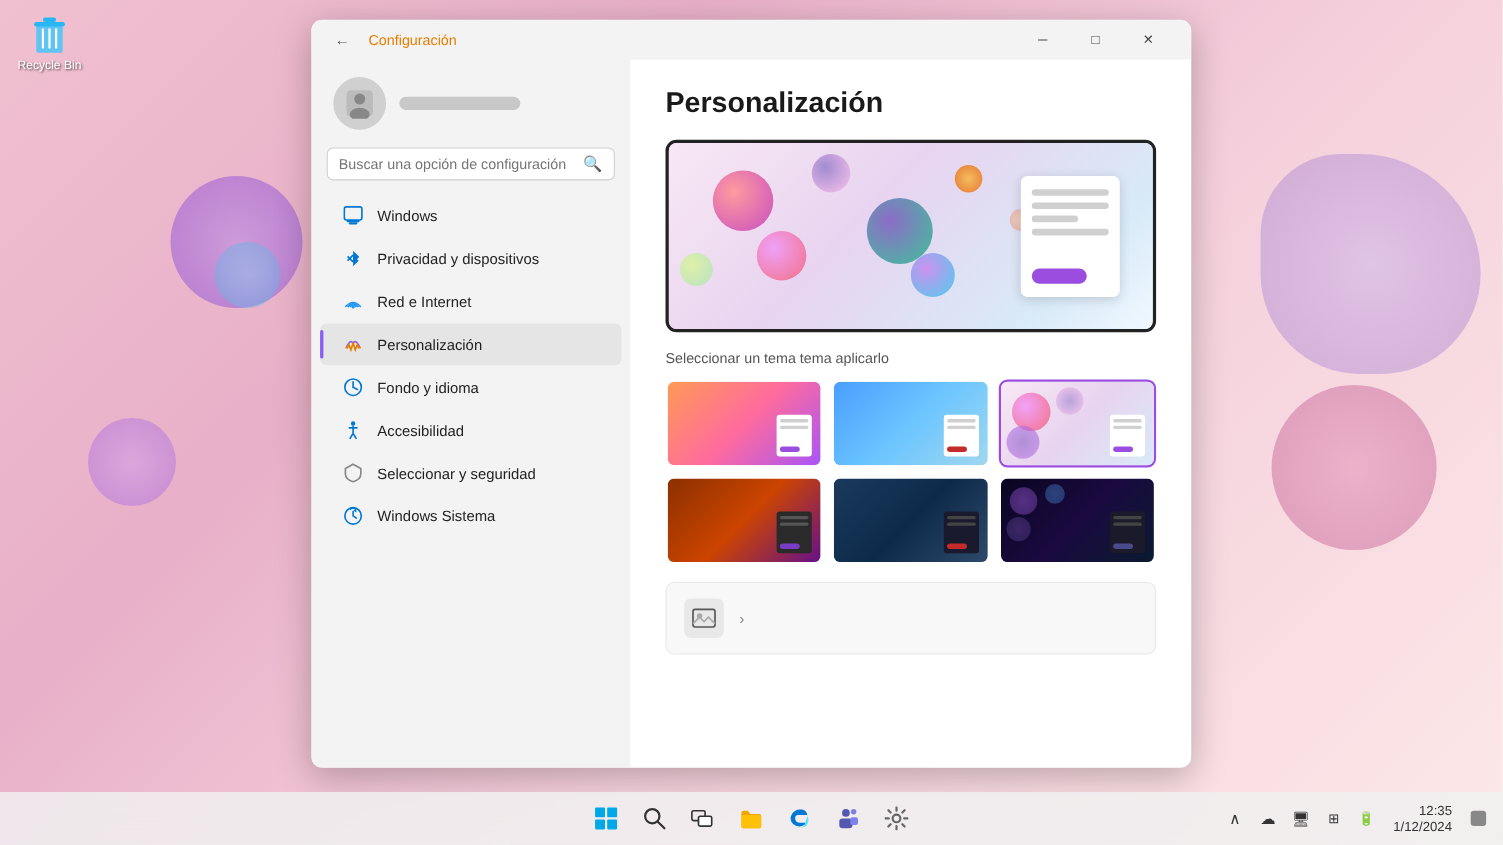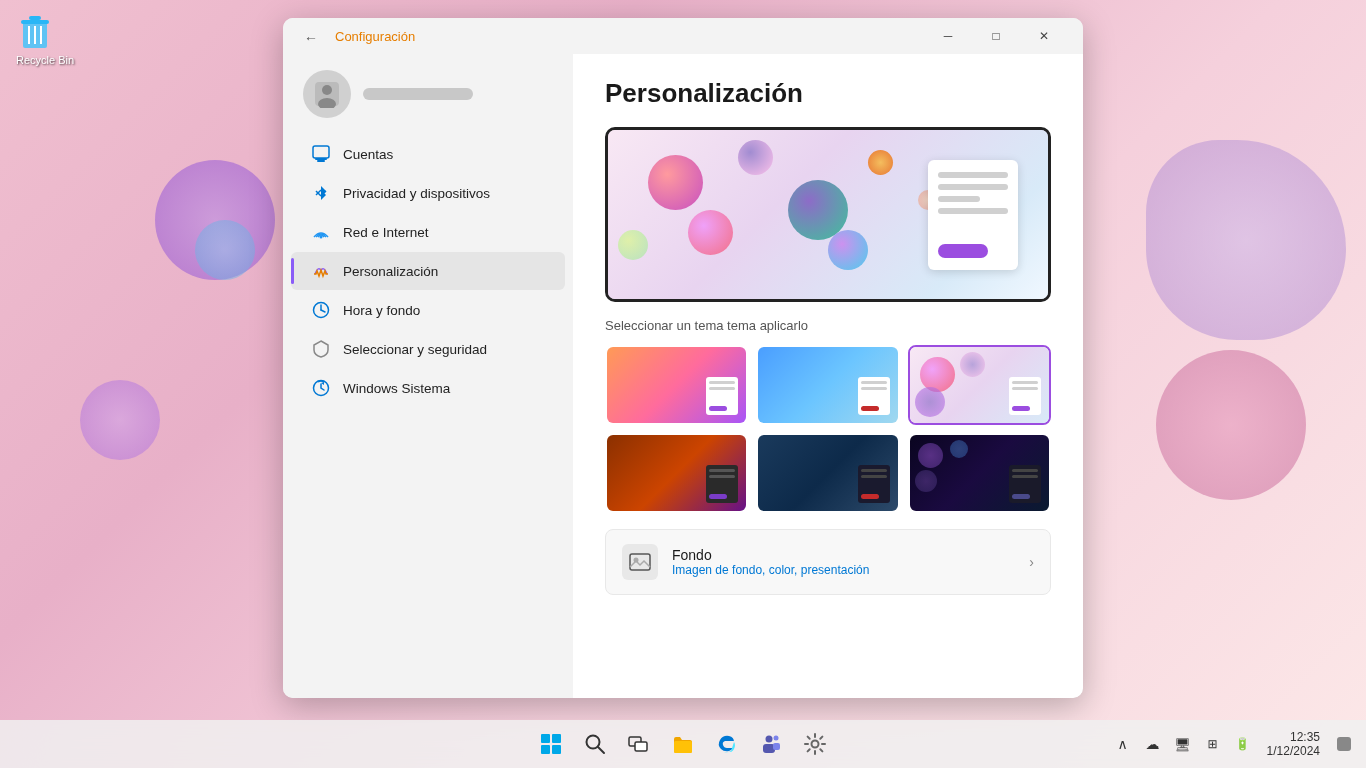--- a/index.html
+++ b/index.html
@@ -19,20 +19,21 @@
       pointer-events: none;
     }
 
     
     .recycle-bin {
       position: absolute;
       top: 10px;
       left: 15px;
       display: flex;
       flex-direction: column;
+      align-items: center;
       color: white;
       font-size: 11px;
       text-shadow: 1px 1px 2px rgba(0,0,0,0.5);
       cursor: pointer;
       width: 60px;
     }
     .recycle-bin-icon {
       width: 40px;
       height: 40px;
       margin-bottom: 4px;
@@ -476,32 +477,36 @@
             <rect x="2" y="2" width="24" height="24" rx="4" fill="#bbb"></rect>
             <circle cx="14" cy="10" r="5" fill="#888"></circle>
             <ellipse cx="14" cy="24" rx="9" ry="6" fill="#888"></ellipse>
           </svg>
         </div>
         <div>
           <div class="avatar-name-bar"></div>
         </div>
       </div>
 
+      <div class="search-box">
+        <input type="text" placeholder="Buscar una opción de configuración" style="">
+        <span class="search-icon-svg">🔍</span>
+      </div>
 
       <div>
 
         <div class="nav-item">
           <div class="nav-icon icon-blue">
             <svg width="18" height="18" viewBox="0 0 18 18">
                 <rect x="1" y="1" width="16" height="12" rx="2" fill="none" stroke="#0078d4" stroke-width="1.5"></rect>
                 <rect x="5" y="15" width="8" height="2" rx="1" fill="#0078d4"></rect>
                 <rect x="3" y="13" width="12" height="2" rx="1" fill="#0078d4"></rect>
               </svg>
           </div>
-          <span>Cuentas</span>
+          <span>Windows</span>
         </div>
 
         <div class="nav-item">
           <div class="nav-icon">
             <svg width="18" height="18" viewBox="0 0 18 18">
                 <path d="M9 2 L14 7 L9 12 L9 2Z" fill="#0078d4"></path>
                 <path d="M9 12 L14 7" fill="none" stroke="#0078d4" stroke-width="1.5"></path>
                 <path d="M9 6 L14 11 L9 16 L9 6Z" fill="#0078d4"></path>
                 <path d="M9 6 L4 11" fill="none" stroke="#0078d4" stroke-width="1.5"></path>
                 <path d="M9 12 L4 7" fill="none" stroke="#0078d4" stroke-width="1.5"></path>
@@ -535,23 +540,35 @@
 
 
         <div class="nav-item">
           <div class="nav-icon">
             <svg width="18" height="18" viewBox="0 0 18 18">
                 <circle cx="9" cy="9" r="7.5" fill="none" stroke="#0078d4" stroke-width="1.5"></circle>
                 <line x1="9" y1="4" x2="9" y2="9" stroke="#0078d4" stroke-width="1.5" stroke-linecap="round"></line>
                 <line x1="9" y1="9" x2="13" y2="11" stroke="#0078d4" stroke-width="1.5" stroke-linecap="round"></line>
               </svg>
           </div>
-          <span>Hora y fondo</span>
-        </div>
-
+          <span>Fondo y idioma</span>
+        </div>
+
+        <div class="nav-item">
+          <div class="nav-icon">
+            <svg width="18" height="18" viewBox="0 0 18 18">
+                <circle cx="9" cy="3" r="2" fill="#0078d4"></circle>
+                <path d="M9 5 L9 12" stroke="#0078d4" stroke-width="1.5"></path>
+                <path d="M5 7 L13 7" stroke="#0078d4" stroke-width="1.5"></path>
+                <path d="M9 12 L6 17" stroke="#0078d4" stroke-width="1.5"></path>
+                <path d="M9 12 L12 17" stroke="#0078d4" stroke-width="1.5"></path>
+              </svg>
+          </div>
+          <span>Accesibilidad</span>
+        </div>
 
         <div class="nav-item">
           <div class="nav-icon">
             <svg width="18" height="18" viewBox="0 0 18 18">
                 <path d="M9 1 L16 5 L16 10 Q16 15 9 17 Q2 15 2 10 L2 5 Z" fill="none" stroke="#888" stroke-width="1.5"></path>
               </svg>
           </div>
           <span>Seleccionar y seguridad</span>
         </div>
 
@@ -673,24 +690,20 @@
       </div>
 
       <div class="fondo-item">
         <div class="fondo-icon">
           <svg width="22" height="22" viewBox="0 0 22 22">
             <rect x="1" y="3" width="20" height="16" rx="2" fill="none" stroke="#555" stroke-width="1.5"></rect>
             <circle cx="7" cy="9" r="2.5" fill="#aaa"></circle>
             <path d="M1 16 L7 10 L11 14 L15 10 L21 16" fill="none" stroke="#aaa" stroke-width="1.5"></path>
           </svg>
         </div>
-        <div class="fondo-text">
-          <div class="fondo-title">Fondo</div>
-          <div class="fondo-sub">Imagen de fondo, color, presentación</div>
-        </div>
         <span class="fondo-chevron">›</span>
       </div>
     </div>
   </div>
 </div>
 
 <div class="taskbar">
   <div class="taskbar-center">
 
     <div class="tb-icon" style="font-size:22px;">

